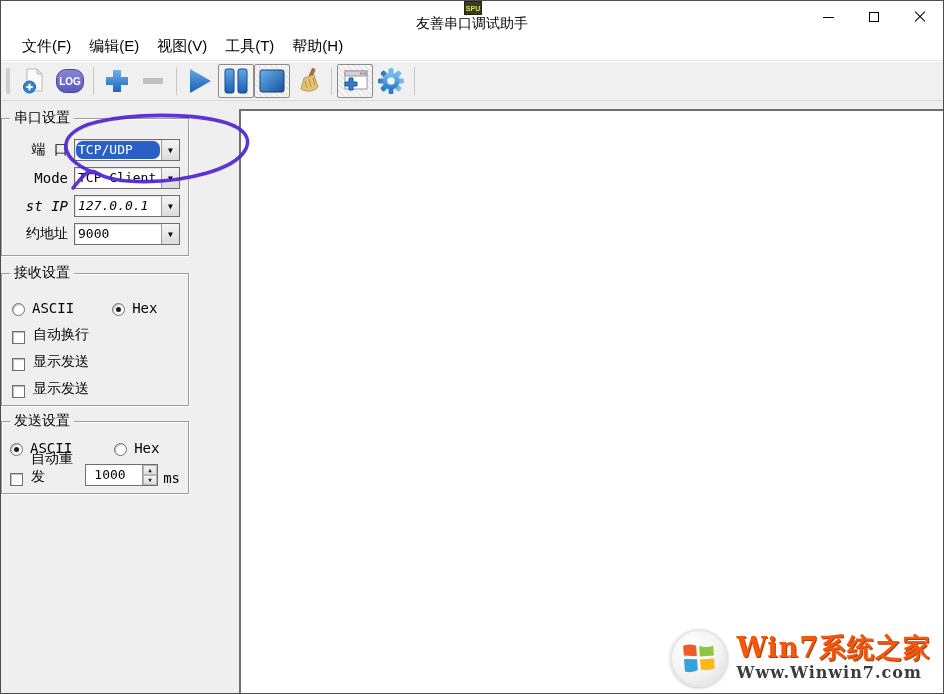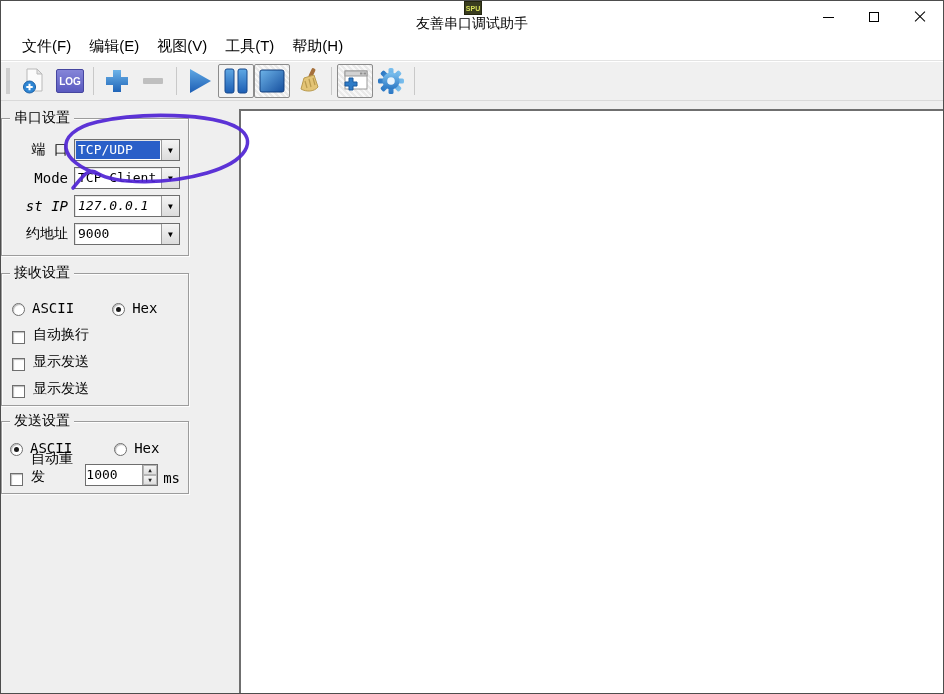--- a/index.html
+++ b/index.html
@@ -33,21 +33,21 @@
   
   .toolbar { position:absolute; left:0; top:61px; right:0; height:39px; background:#f0f0f0;
     display:flex; align-items:center; border-bottom:1px solid #d9d9d9; }
   .gripper { width:4px; height:26px; border-left:2px solid #cfcfcf; border-right:2px solid #cfcfcf; margin:0 6px 0 5px; }
   .tb-sep { width:1px; height:28px; background:#c9c9c9; margin:0 5px; }
   .tb-btn { width:36px; height:34px; display:flex; align-items:center; justify-content:center;
     border:1px solid transparent; border-radius:2px; }
   .tb-btn.checked { border:1px solid #8c8c8c; background:#f3f3f3; }
   .tb-btn.checked-hatch { border:1px solid #8c8c8c;
     background:repeating-linear-gradient(45deg,#e9e9e9 0 2px,#f8f8f8 2px 4px); }
-  .log-chip { width:28px; height:24px; border-radius:2px; border:1px solid #4646a0;
+  .log-chip { width:28px; height:24px; border-radius:10px; border:1px solid #4646a0;
     background:linear-gradient(#8585d8,#5a5ac0); color:#fff; font-size:10px; font-weight:bold;
     display:flex; align-items:center; justify-content:center; }
 
   
   .content { position:absolute; left:0; top:100px; right:0; bottom:0; background:#efefef; }
   .main-area { position:absolute; left:238px; top:8px; right:0; bottom:0; background:#fff;
     border-top:2px solid #6f6f6f; border-left:2px solid #6f6f6f; }
 
   
   .panel { position:absolute; left:0; top:0; width:238px; bottom:0;
@@ -57,35 +57,35 @@
   .group-title { position:absolute; top:-10px; left:8px; background:#efefef; padding:0 4px;
     font-size:14px; }
   #group-serial { top:17px; height:138px; }
   #group-recv  { top:172px; height:133px; }
   #group-send  { top:320px; height:73px; }
 
   .srow { position:absolute; left:8px; right:8px; height:22px; display:flex; align-items:center; }
   .srow .lbl { width:58px; text-align:right; margin-right:6px; white-space:nowrap; overflow:hidden; }
   .combo { flex:1; height:22px; background:#fff; border:1px solid #6e6e6e;
     box-shadow:inset 1px 1px 0 #3a3a3a22; display:flex; align-items:stretch; }
-  .combo .val { flex:1; padding:2px 3px; font-size:13px; line-height:16px; white-space:nowrap; overflow:hidden; }
+  .combo .val { flex:1; padding:2px 3px; font-size:13px; line-height:16px; white-space:nowrap; overflow:hidden;border-radius:7px; }
   .combo.sel .val { background:#2a5fc8; color:#fff; margin:1px; padding:1px 2px; }
   .combo .drop { width:18px; background:linear-gradient(#f4f4f4,#dcdcdc); border-left:1px solid #9a9a9a;
     display:flex; align-items:center; justify-content:center; font-size:8px; color:#000; }
 
   .radio { width:13px; height:13px; border-radius:50%; background:#fff; border:1px solid #6f6f6f;
     box-shadow:inset 1px 1px 1px #bbb; margin-right:7px; position:relative; flex:none; }
   .radio.on:after { content:""; position:absolute; left:3px; top:3px; width:5px; height:5px;
     border-radius:50%; background:#1a1a1a; }
   .checkbox { width:13px; height:13px; background:#fff; border:1px solid #6f6f6f;
     box-shadow:inset 1px 1px 1px #bbb; margin-right:8px; flex:none; }
   .optrow { position:absolute; left:10px; right:8px; height:20px; display:flex; align-items:flex-end; }
 
   .spin { width:84px; height:22px; background:#fff; border:1px solid #6e6e6e; display:flex; margin-left:6px; }
-  .spin .sval { flex:1; padding:2px 0; font-size:13px; }
+  .spin .sval { flex:1; padding:2px 8px; font-size:13px; }
   .spin .arrows { width:15px; border-left:1px solid #9a9a9a; display:flex; flex-direction:column; }
   .spin .arrows div { flex:1; background:linear-gradient(#f4f4f4,#dedede); border:1px solid #b5b5b5;
     font-size:6px; line-height:8px; text-align:center; color:#222; }
   .unit { margin-left:5px; }
 
   
   #annotation { position:absolute; left:0; top:100px; width:300px; height:120px;
     pointer-events:none; z-index:50; }
 
   
@@ -332,20 +332,36 @@
               <div>▼</div>
             </div>
           </div>
           <span class="unit">ms</span>
         </div>
       </div>
     </div>
 
     <div class="main-area"></div>
 
+    <div class="watermark">
+      <div class="wm-circle">
+        <svg width="34" height="34" viewBox="0 0 34 34">
+          <g transform="rotate(-4 17 17)">
+            <path d="M2 4 C6 2.5 10 2.5 15 4.5 L15 15 L2 13.5 Z" fill="#ef5a28"></path>
+            <path d="M18 5 C23 7 28 7 32 5.5 L32 15.5 L18 15.5 Z" fill="#8cc63f"></path>
+            <path d="M2 17 L15 18 L15 29 C10 31 6 31 2 29.5 Z" fill="#36a1dd"></path>
+            <path d="M18 18.5 L32 18.5 L32 28 C28 30 23 30 18 28.5 Z" fill="#fdb813"></path>
+          </g>
+        </svg>
+      </div>
+      <div class="wm-text">
+        <div class="wm-line1">Win7系统之家</div>
+        <div class="wm-line2">Www.Winwin7.com</div>
+      </div>
+    </div>
   </div>
 
   <svg id="annotation" viewBox="0 0 300 120">
     <path d="M100 74 C 58 62, 50 32, 96 21 C 138 11, 212 12, 237 27
              C 256 39, 247 60, 206 72 C 168 83, 116 84, 96 72
              C 87 66, 80 78, 72 87" fill="none" stroke="#4f23d4" stroke-width="3.6" stroke-linecap="round" opacity="0.92"></path>
   </svg>
 
 </div>
 

